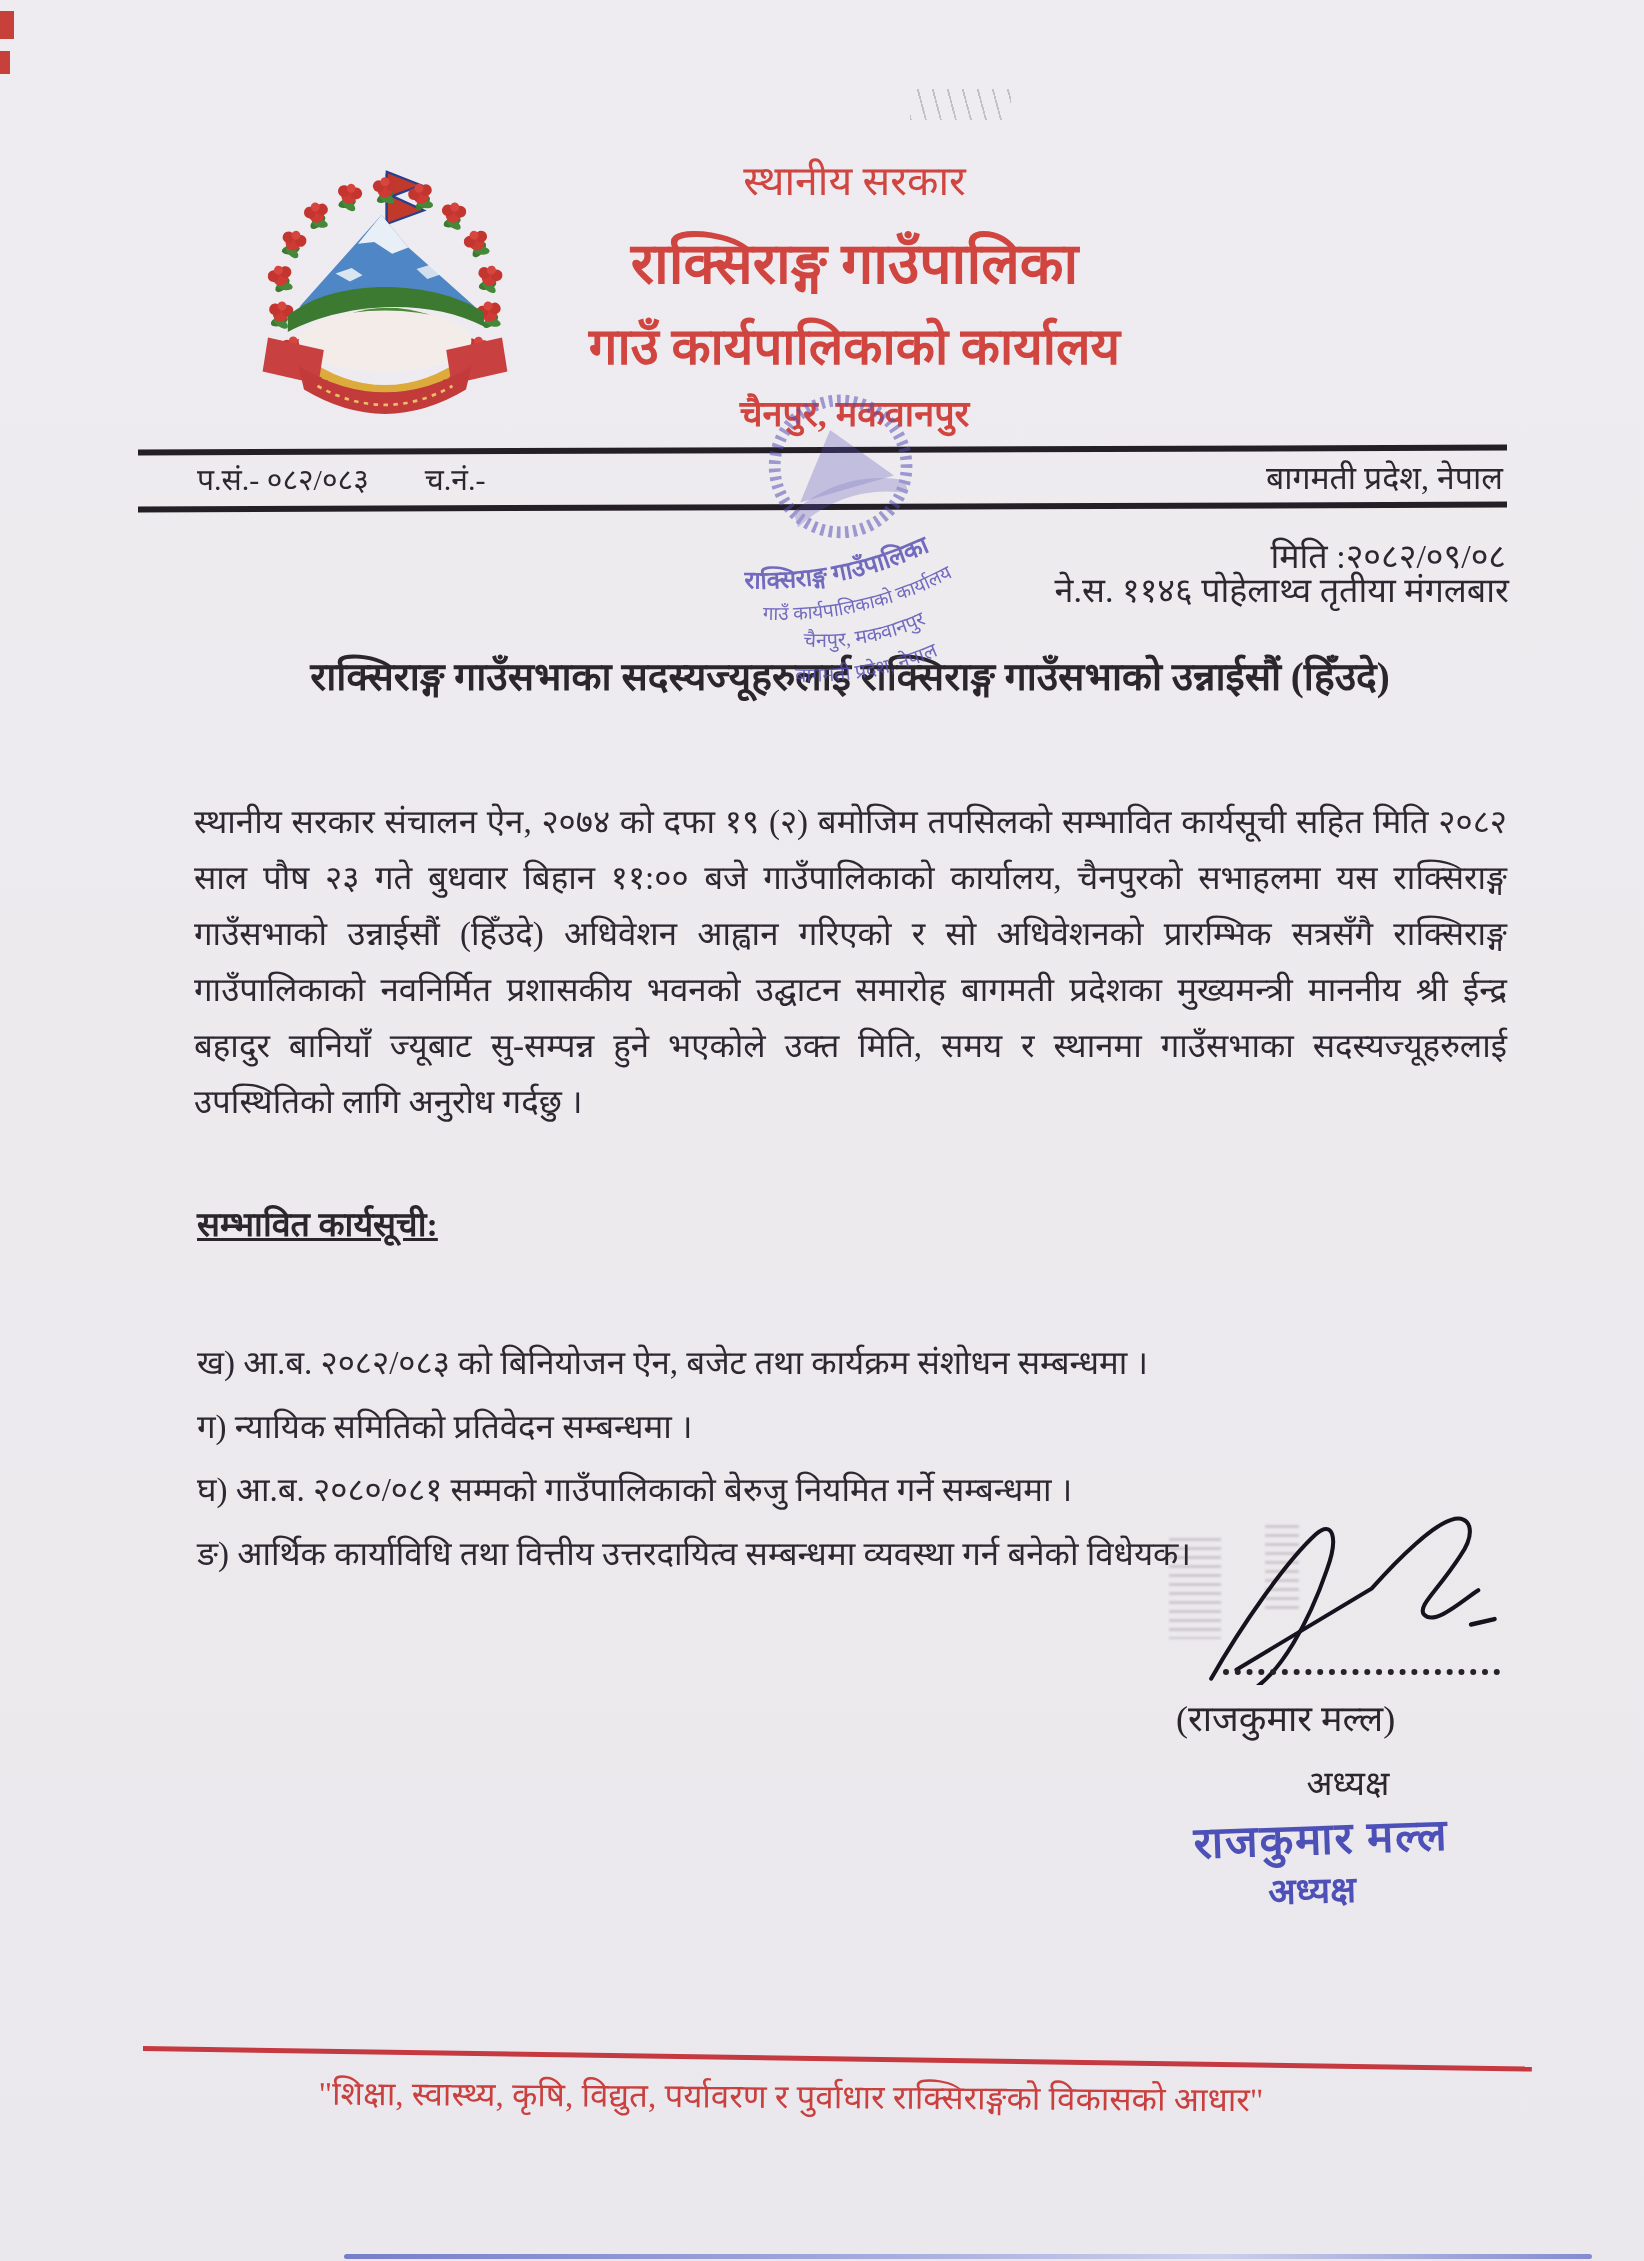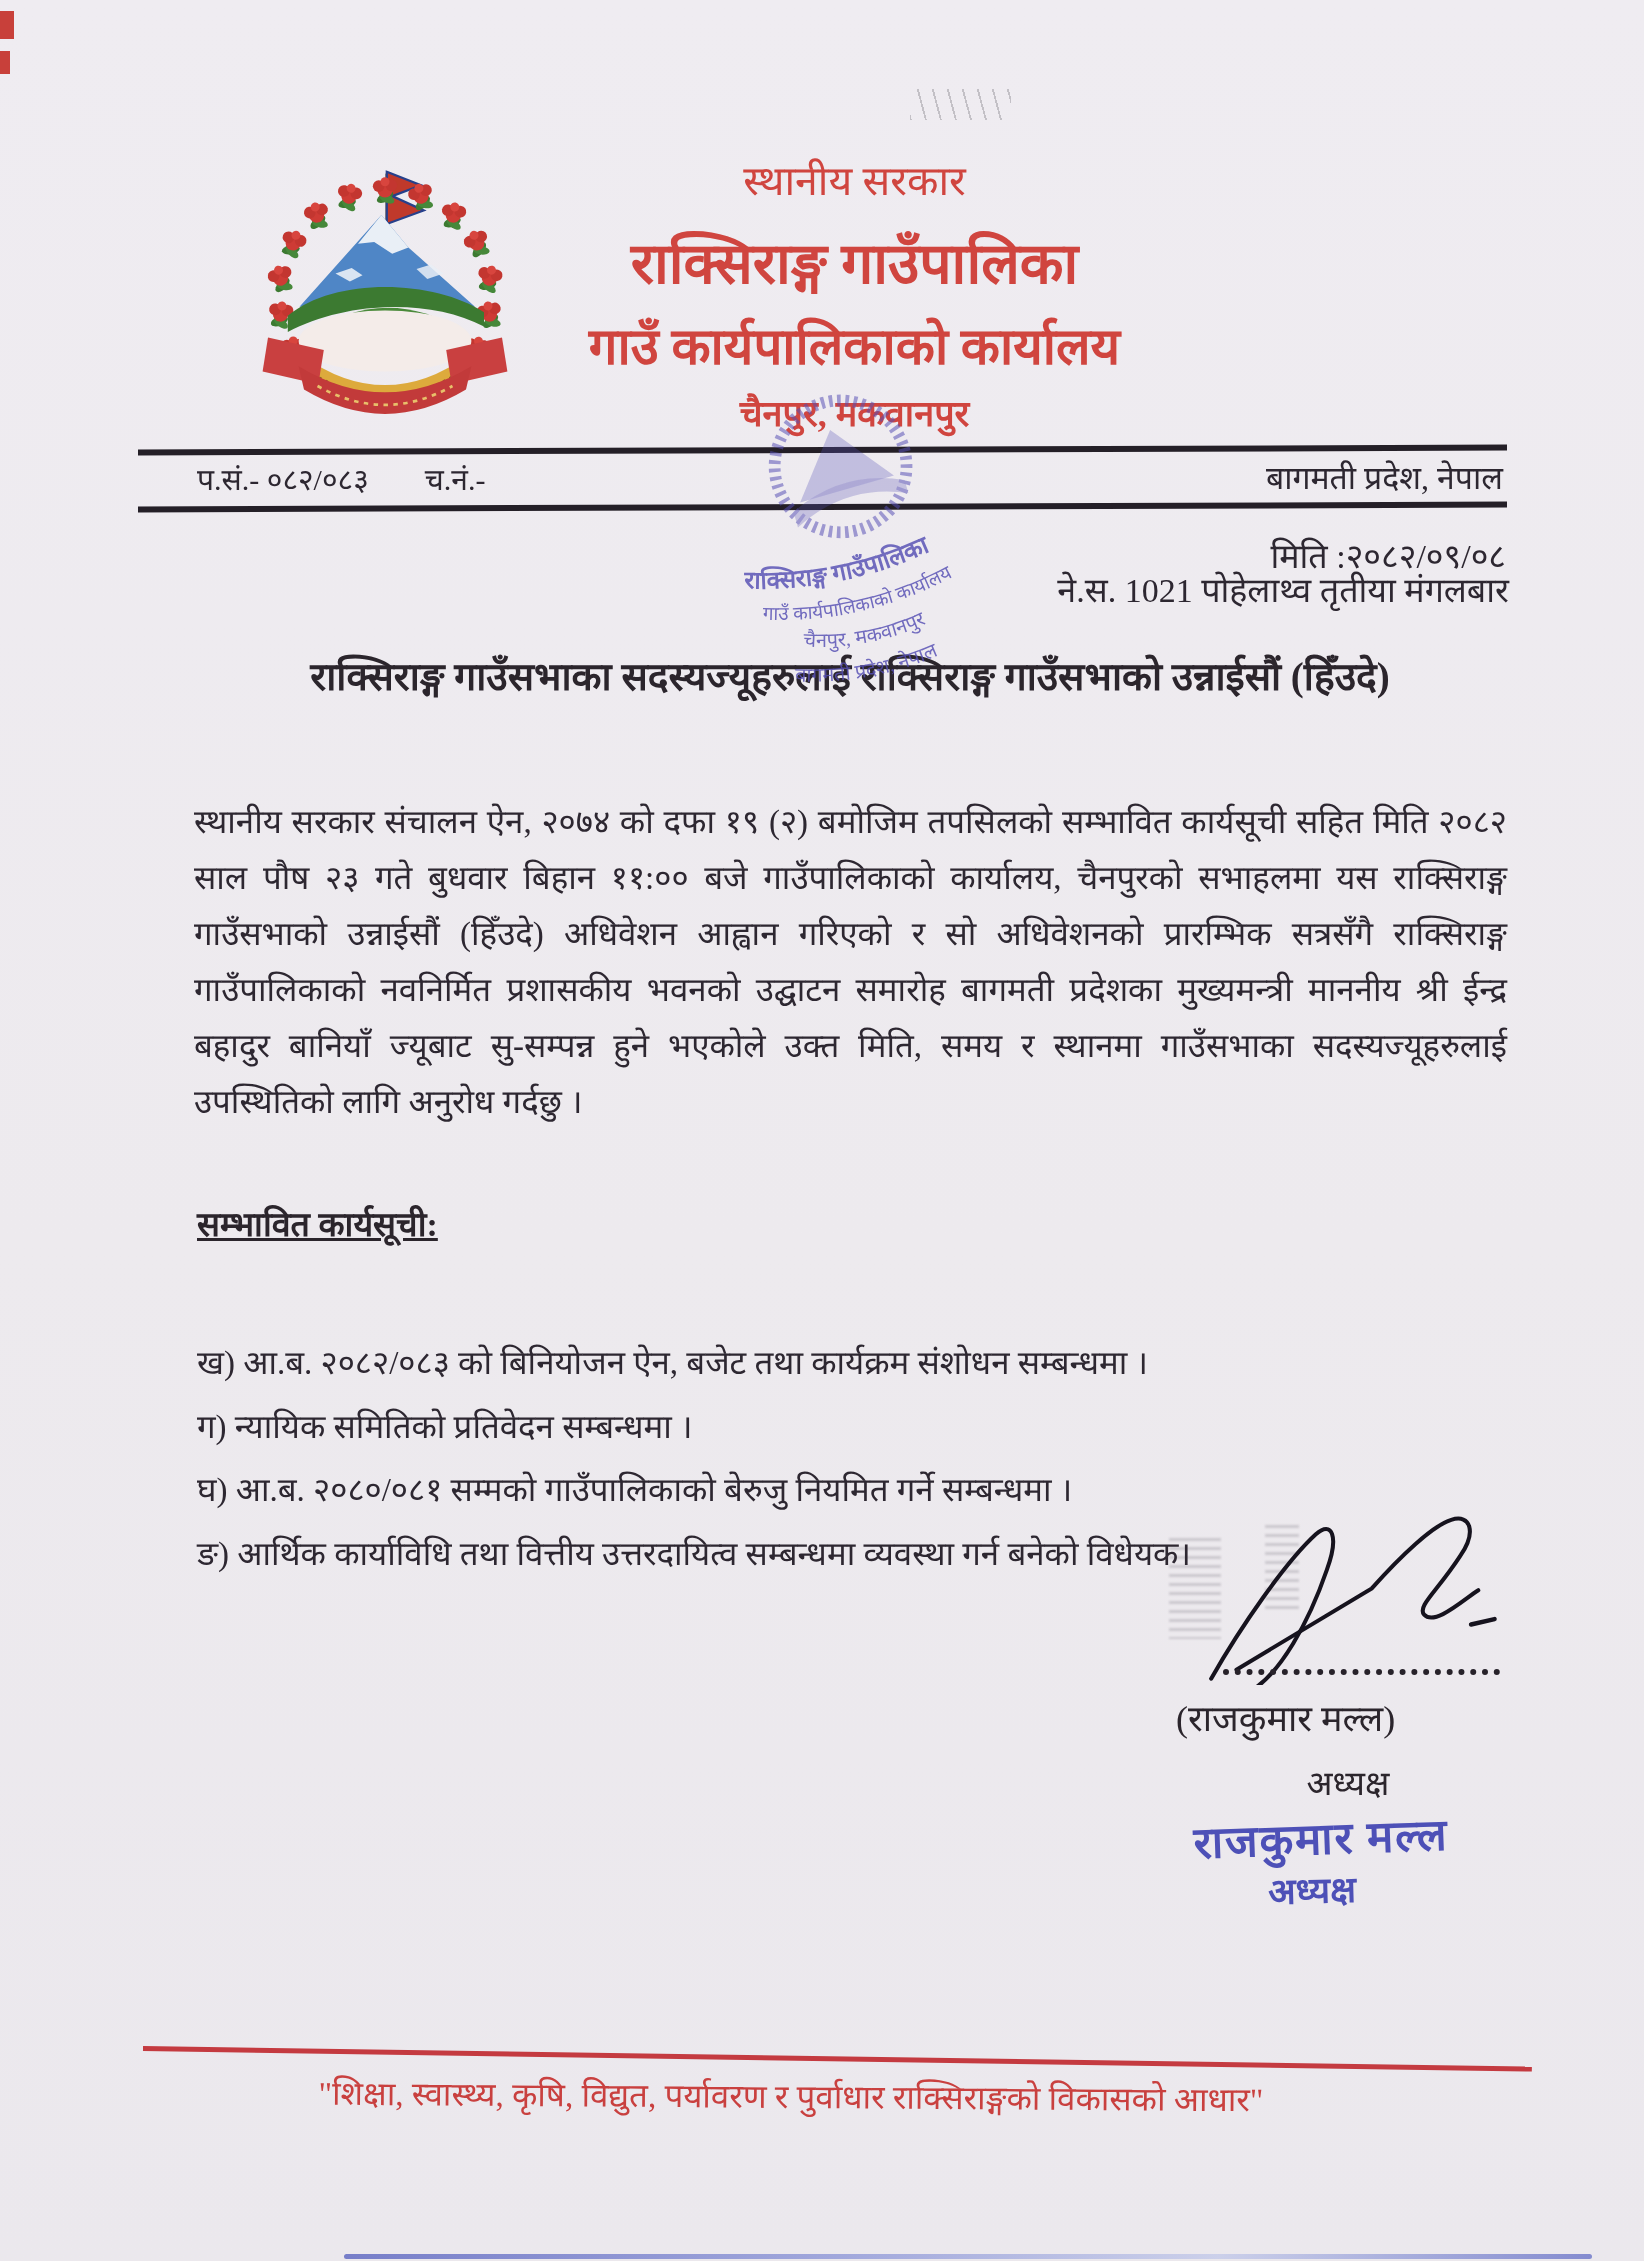--- a/index.html
+++ b/index.html
@@ -158,21 +158,21 @@
   <div class="hdr-line addr-line">चैनपुर, मकवानपुर</div>
 
 
   <div class="rule r1"></div>
   <div class="rule r2"></div>
   <div class="abs ref-line">
     <span>प.सं.- ०८२/०८३</span><span class="gap"></span><span>च.नं.-</span>
   </div>
   <div class="abs province">बागमती प्रदेश, नेपाल</div>
   <div class="abs date-line">मिति :२०८२/०९/०८</div>
-  <div class="abs ns-line">ने.स. 1021 पोहेलाथ्व तृतीया मंगलबार</div>
+  <div class="abs ns-line">ने.स. ११४६ पोहेलाथ्व तृतीया मंगलबार</div>
 
   <svg class="abs round-stamp" viewBox="0 0 332 362">
     <g transform="rotate(-16 166 180)">
       <g opacity=".65">
         <circle cx="166" cy="98" r="73" fill="none" stroke="#564fb4" stroke-width="13" stroke-dasharray="4 5"></circle>
         <path d="M112,124 L166,56 L220,124 Z" fill="#564fb4" opacity=".55"></path>
         <path d="M102,132 Q166,102 230,132 L230,147 Q166,118 102,150 Z" fill="#564fb4" opacity=".5"></path>
       </g>
       <defs>
         <path id="sa1" d="M8,192 Q166,250 324,192" fill="none"></path>

